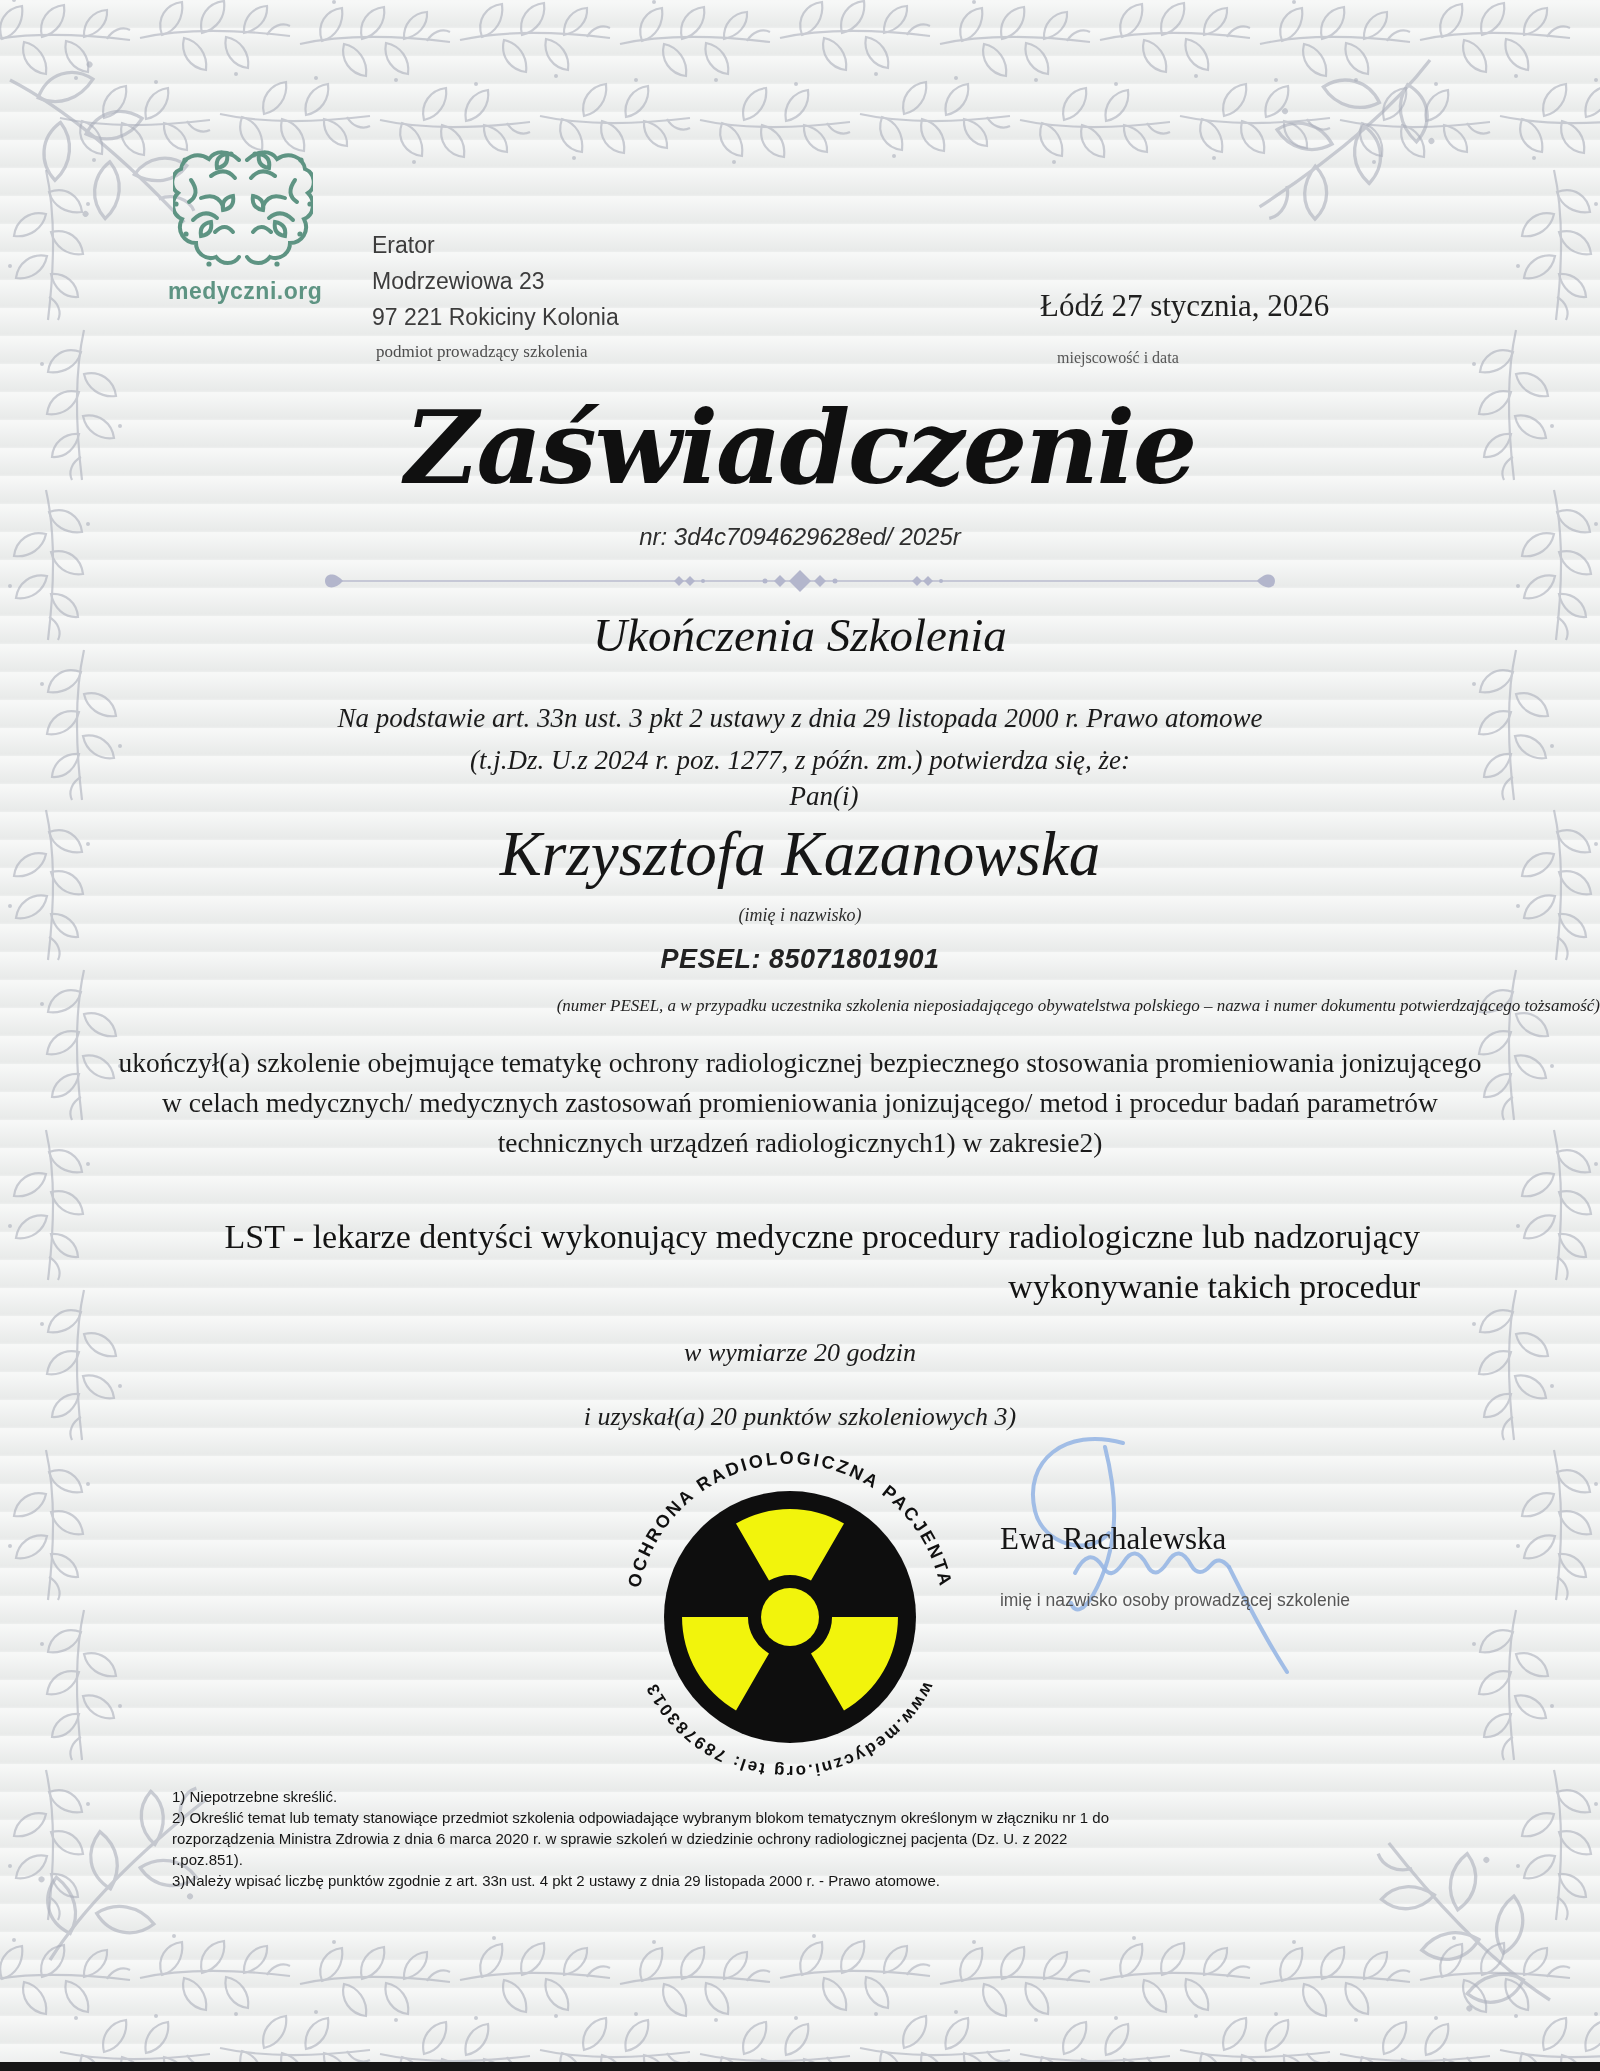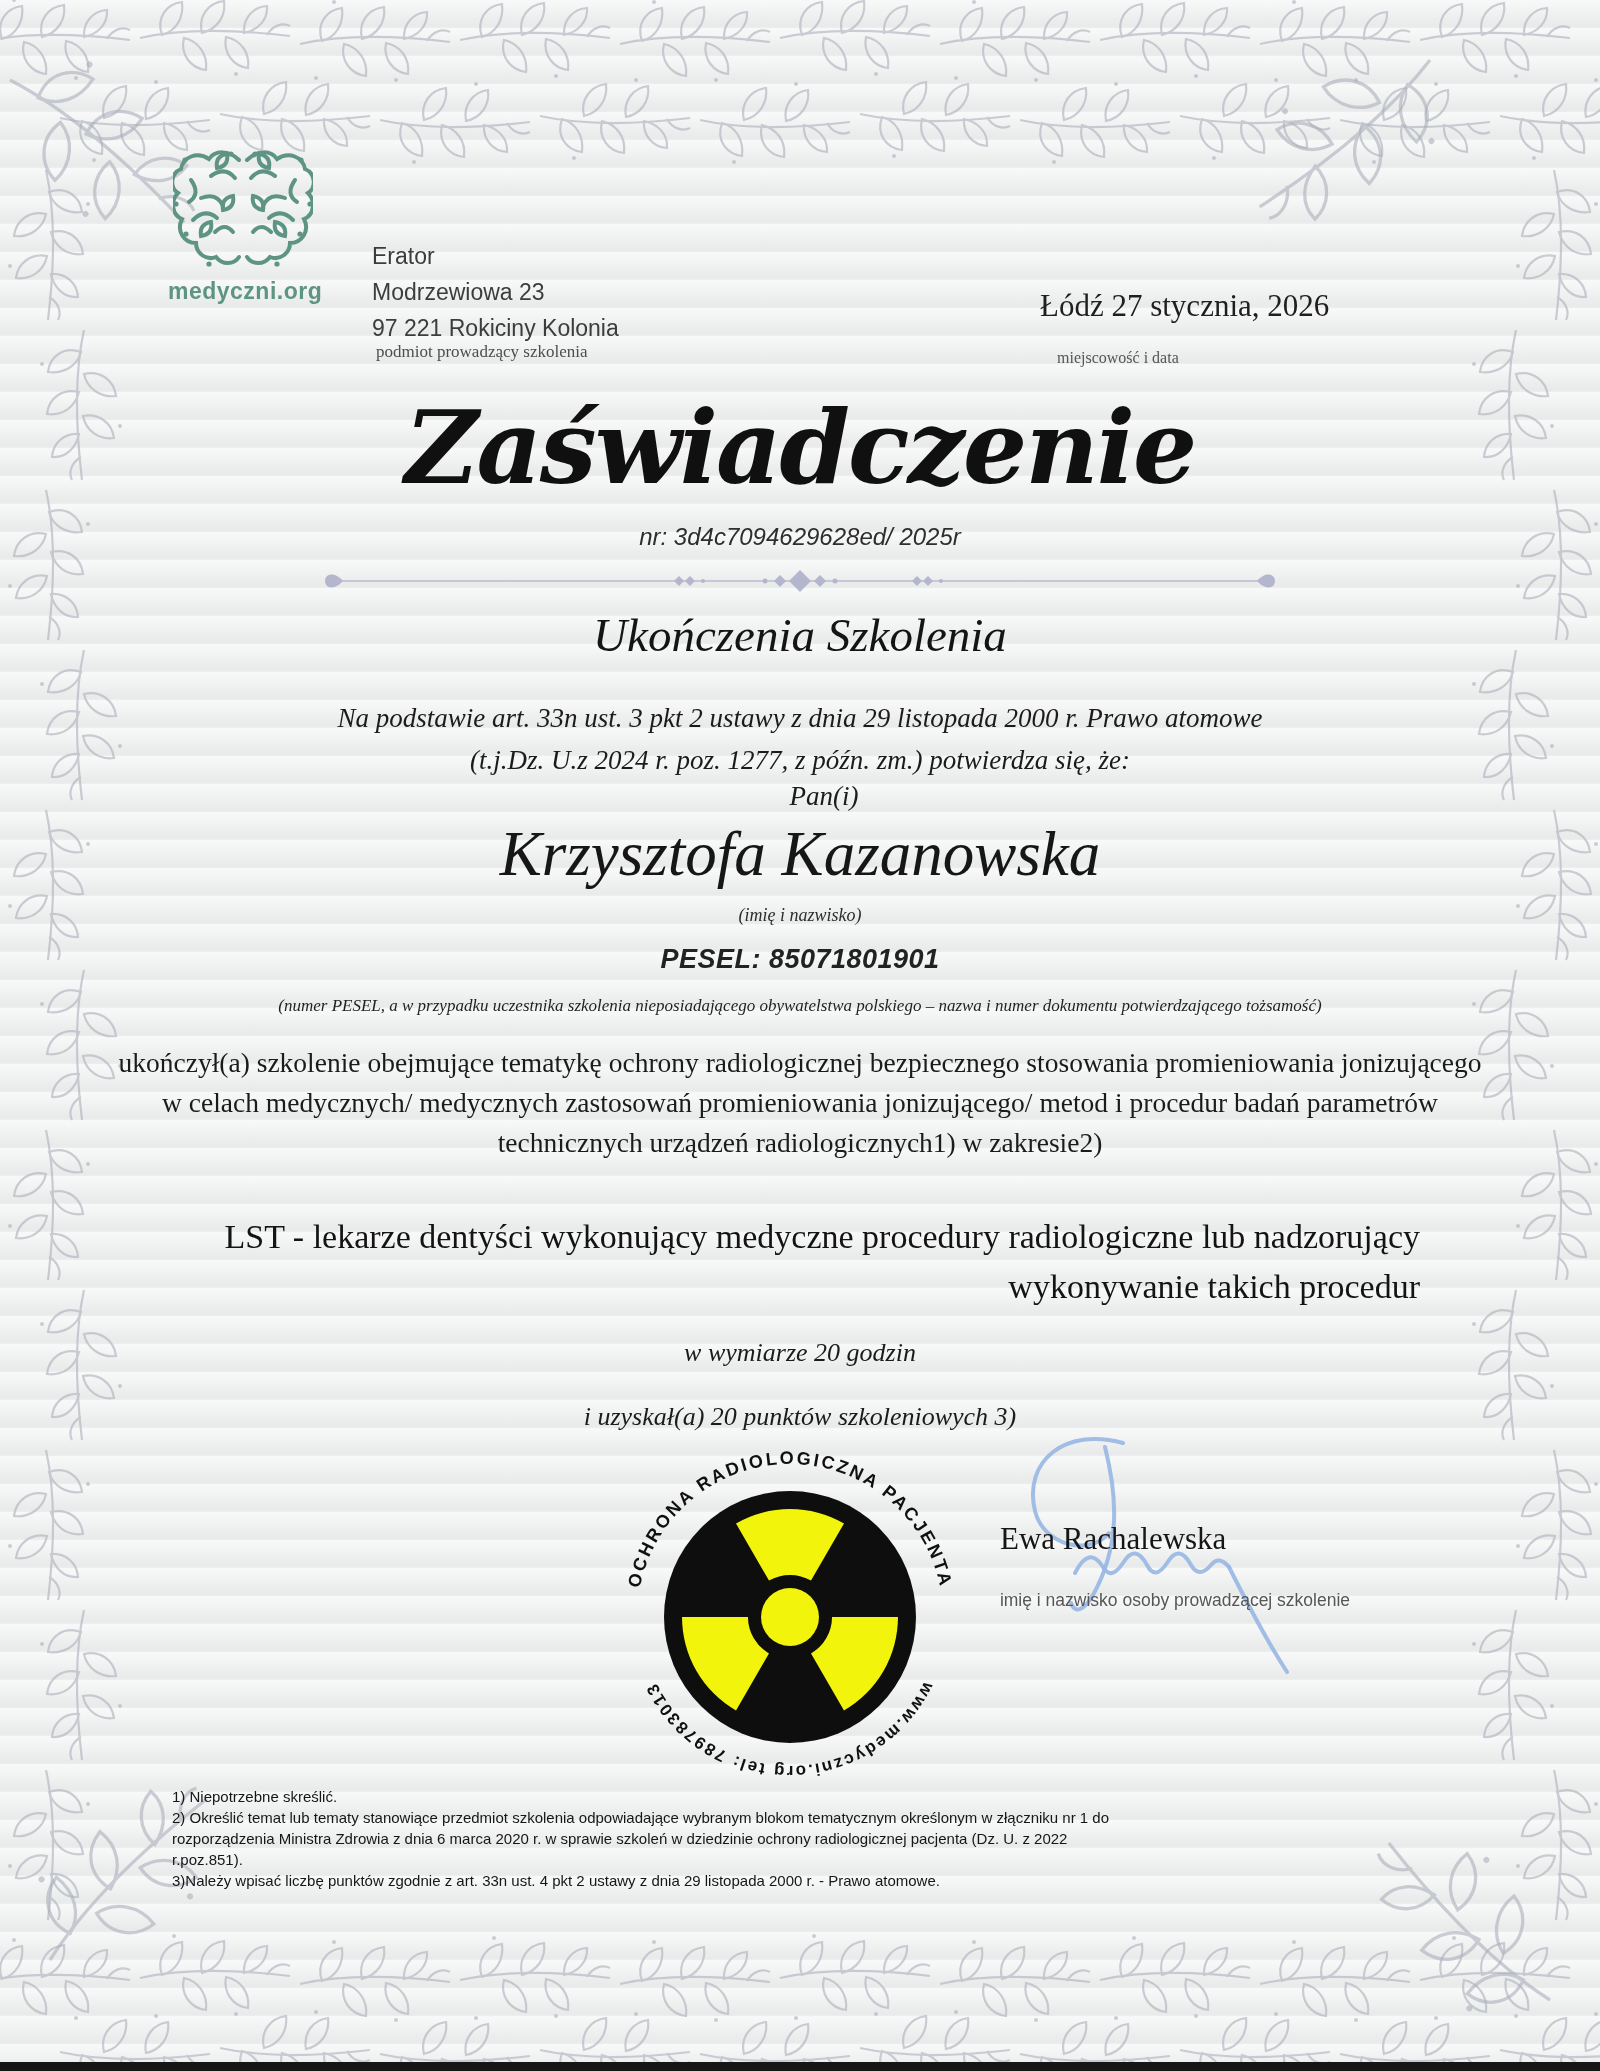--- a/index.html
+++ b/index.html
@@ -12,35 +12,35 @@
   }
   .abs{position:absolute;}
   .center{left:0; right:0; text-align:center;font-style:italic;}
   
   svg.border-deco{position:absolute; inset:0; width:1600px; height:2071px; pointer-events:none;}
   .spr{stroke:#acb0bc; fill:none; stroke-width:2.2; opacity:.6;}
   .spr .dot{fill:#acb0bc; stroke:none;}
   
   .logo-box{left:168px; top:148px; width:150px; text-align:center;}
   .logo-text{margin-top:4px; font-family:Liberation Sans, sans-serif; font-weight:bold; font-size:23px; color:#5e9483; letter-spacing:.5px;}
-  .addr{left:372px; top:238px; font-family:"Liberation Sans",sans-serif; font-size:23px; line-height:36px; color:#3c3c3c;}
+  .addr{left:372px; top:227px; font-family:"Liberation Sans",sans-serif; font-size:23px; line-height:36px; color:#3c3c3c;}
   .addr-label{left:376px; top:342px; font-size:17px; color:#4d4d4d;}
   .place-date{left:1040px; top:288px; width:420px; font-size:31px; color:#1f1f1f;}
   .place-date-label{left:1057px; top:349px; font-size:16px; color:#555;}
   
   .title{top:388px; font-family:"DejaVu Serif",serif; font-weight:700; font-size:101px; letter-spacing:-2px; color:#101010;}
   .nr-line{top:523px; font-family:"Liberation Sans",sans-serif; font-size:24px; color:#2e2e2e;}
   .subtitle{top:608px; font-size:47px; color:#141414;}
   
   .legal{top:697px; font-size:27px; line-height:42px;}
   .salutation{top:781px; font-size:27px;padding-left:48px;}
   .p-name{top:818px; font-size:63px; color:#161616;}
   .name-label{top:905px; font-size:18px; color:#2c2c2c;}
   .pesel{top:944px; font-family:"Liberation Sans",sans-serif; font-weight:bold; font-size:27px; letter-spacing:.5px; color:#222;}
-  .pesel-note{top:996px; font-size:17px; white-space:nowrap; color:#1f1f1f;}
+  .pesel-note{top:996px; font-size:17px; white-space:nowrap; color:#1f1f1f;text-align:right;}
   .para{top:1043px; left:110px; width:1380px; text-align:center; font-size:27.5px; line-height:40px;}
   .scope{top:1212px; left:180px; width:1240px; text-align:right; font-size:34px; line-height:50px; color:#141414;}
   .hours{top:1338px; font-size:26px;}
   .points{top:1402px; font-size:26px;}
   
   .seal{left:615px; top:1442px; width:350px; height:350px;}
   .seal-text{font-family:"Liberation Sans",sans-serif; font-weight:bold; fill:#101010;}
   .sig-svg{left:1005px; top:1425px; width:320px; height:260px;}
   .sig-ink{stroke:#98b7e4; fill:none; stroke-width:4; stroke-linecap:round; opacity:.9;}
   .sig-name{left:1000px; top:1521px; width:350px; text-align:left; font-size:31px; color:#161616;}

